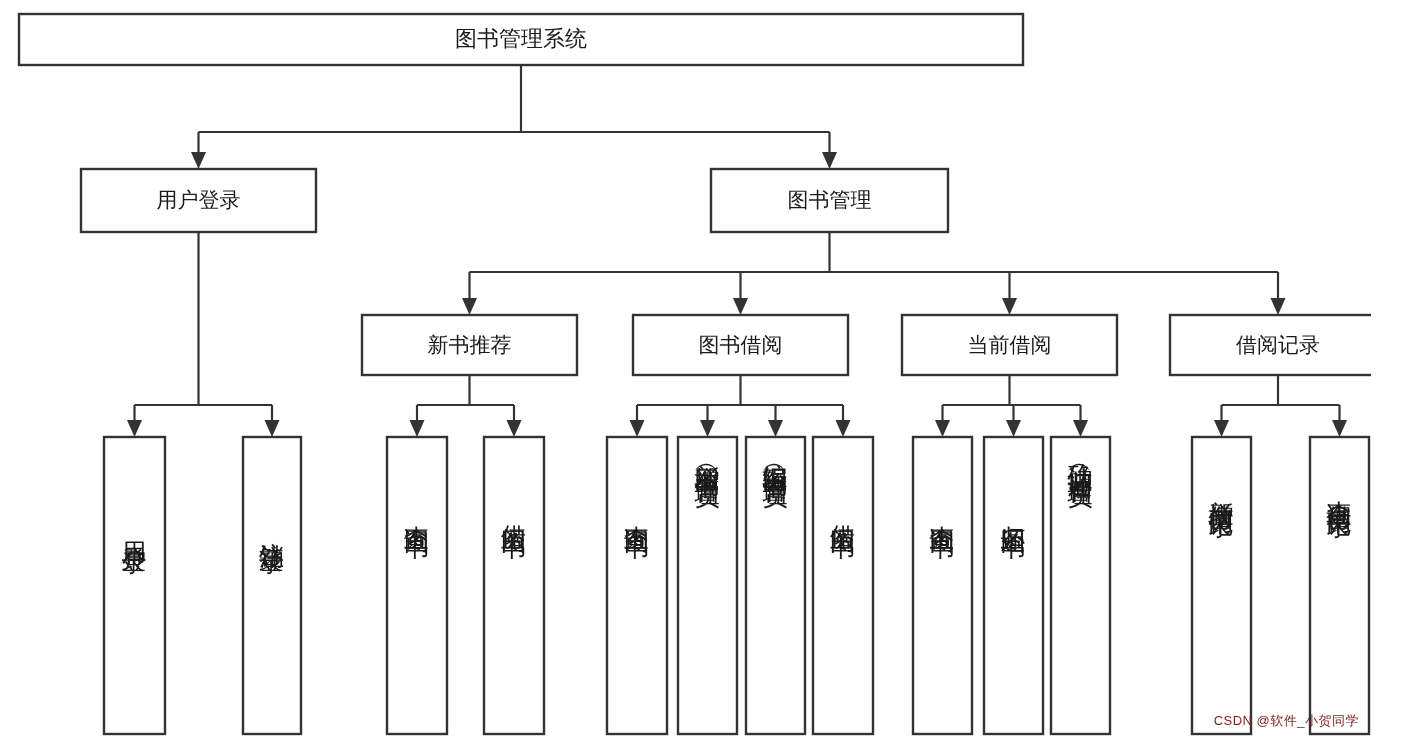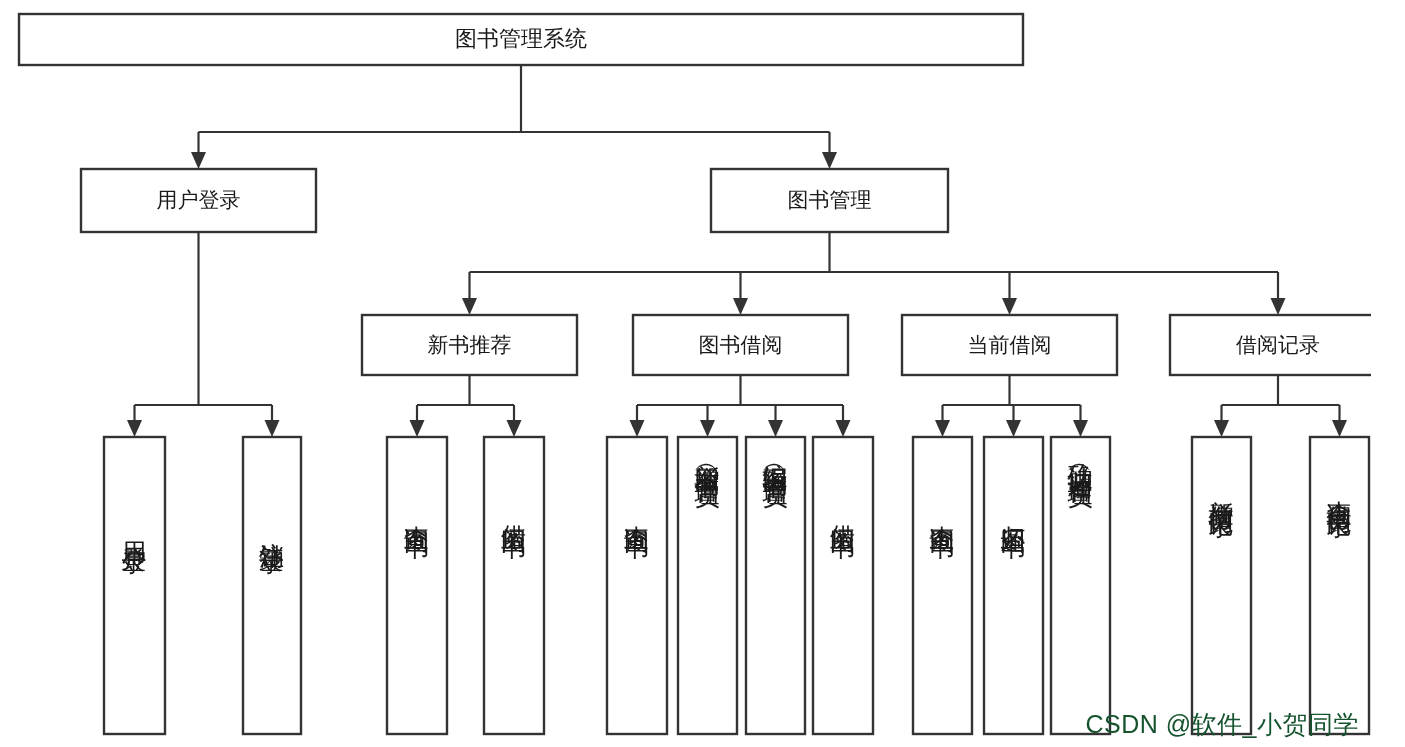--- a/index.html
+++ b/index.html
@@ -67,24 +67,24 @@
     letter-spacing: 3px;
     color: #1a1a1a;
     white-space: nowrap;
     transform: translateX(-50%);
     pointer-events: none;
     text-align: center;
   }
   .watermark {
     position: absolute;
     right: 12px;
-    bottom: 6px;
-    font-family: "Liberation Sans", "DejaVu Sans", sans-serif;
-    font-size: 25px;
-    color: #14532d;
+    bottom: 17px;
+    font-family: "Liberation Sans", "DejaVu Sans", sans-serif;
+    font-size: 13px;
+    color: #7f1d1d;
     letter-spacing: 0.5px;
     white-space: nowrap;
     user-select: none;
   }
 </style>
 </head>
 <body>
 
 <div id="diagram-root">
 

